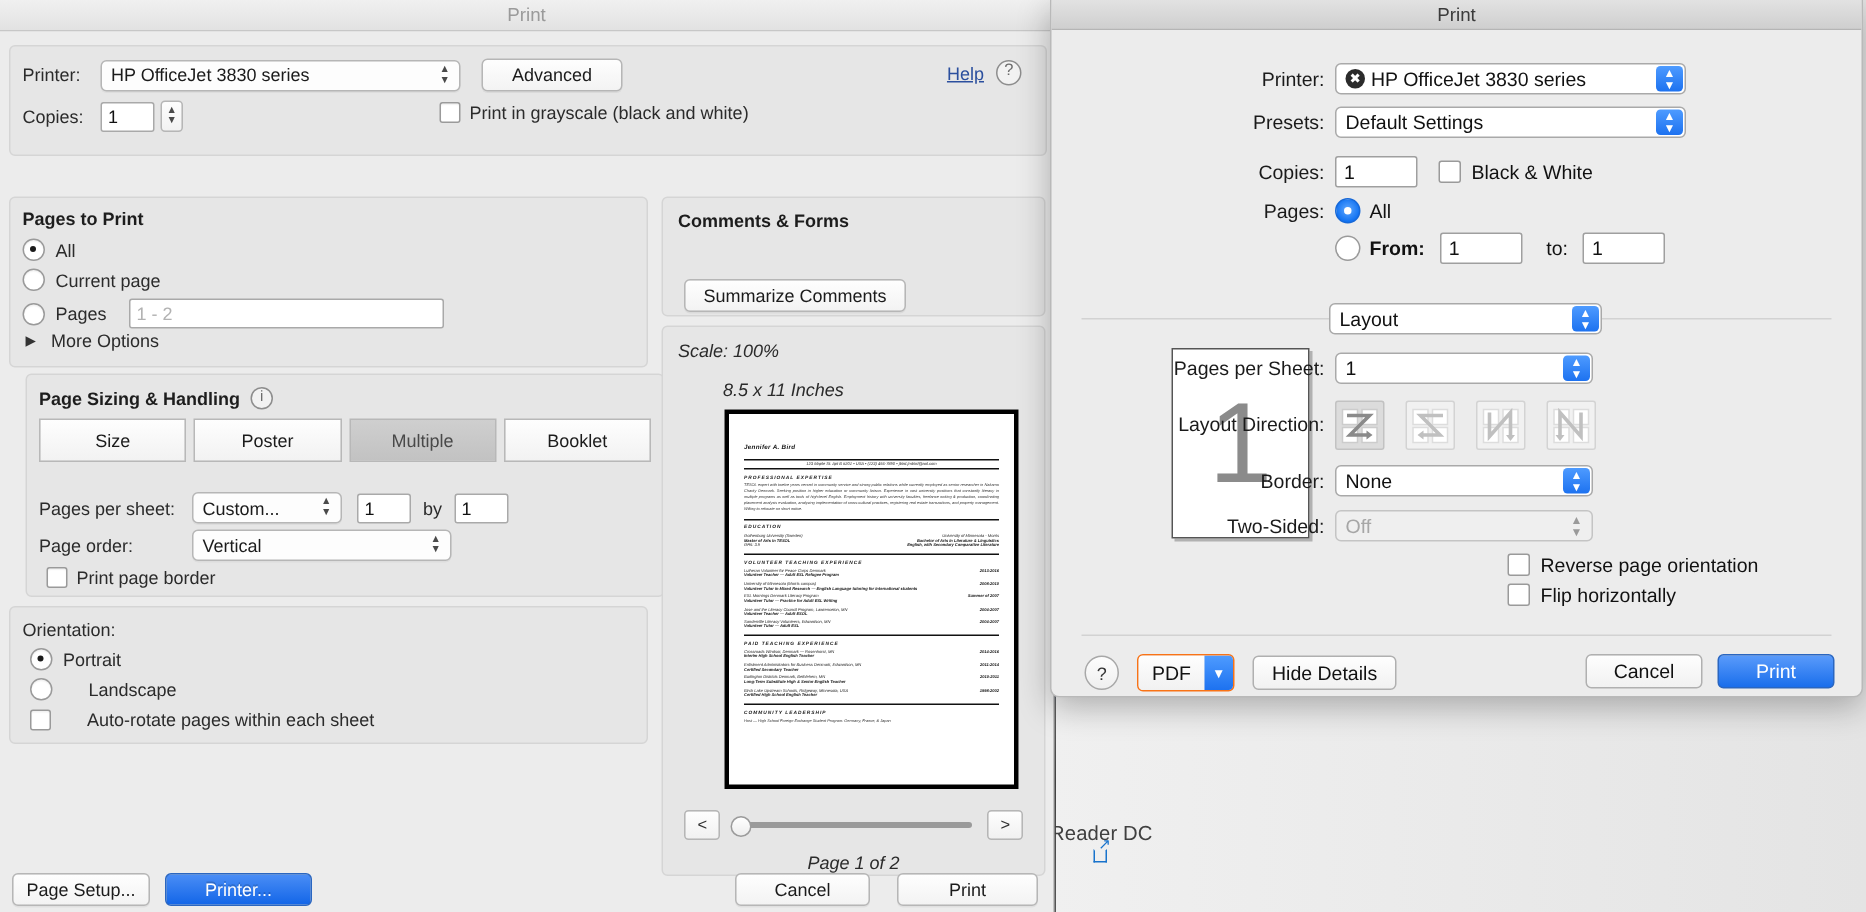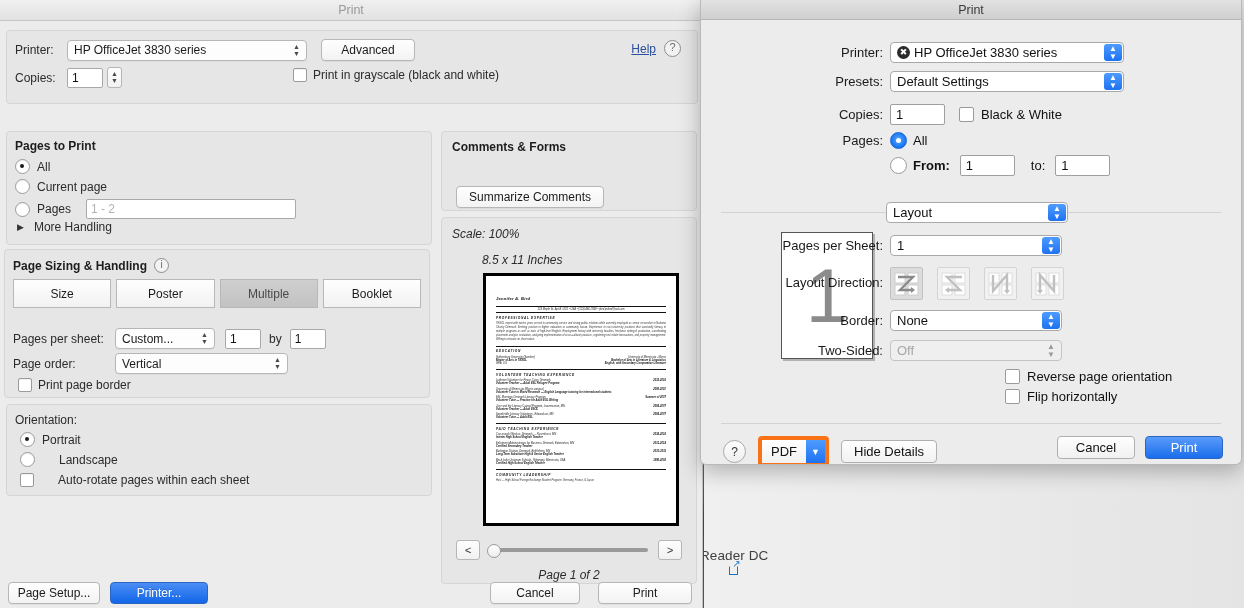--- a/index.html
+++ b/index.html
@@ -274,21 +274,21 @@
     height: 23px; display:flex; align-items:center; justify-content:center;
     padding: 0 20px; box-sizing: border-box;
   }
   .mac-qmark {
     width: 21px; height:21px; border-radius:50%;
     border:1px solid #a8a8a8; background: linear-gradient(to bottom,#fdfdfd,#efefef);
     font-size: 12px; color:#333; display:flex; align-items:center; justify-content:center;
   }
   .pdf-btn {
     display:flex; align-items:center; height:23px;
-    border:4px solid #f97316; border-radius:4px; overflow:hidden;
+    border:1px solid #f97316; border-radius:4px; overflow:hidden;
   }
   .pdf-btn .t { background: linear-gradient(to bottom,#fefefe,#f1f1f1); padding: 0 9px; font-size:13px; color:#111; height:100%; display:flex; align-items:center;}
   .pdf-btn .c { background: linear-gradient(to bottom,#4e9bff,#1d72f0); color:#fff; width:19px; height:100%; display:flex;align-items:center;justify-content:center; font-size:9px;}
 
   .mac-preview {
     position: absolute; left: 80px; top: 212px; width: 90px; height: 125px;
     background: #fff; border: 1px solid #555;
     box-shadow: 2px 2px 0 rgba(0,0,0,.25);
     display:flex; align-items:center; justify-content:center;
   }
@@ -380,25 +380,25 @@
         </div>
         <div class="row" style="position:absolute; left:8px; top:67px; gap:7px;">
           <span class="radio"></span>
           <span class="lbl">Pages</span>
           <div class="acro-input placeholder" style="width:200px; margin-left:8px;">
             <span>1 - 2</span>
           </div>
         </div>
         <div class="row" style="position:absolute; left:10px; top:88px; gap:10px;">
           <span style="font-size:9px; color:#333;">▶</span>
-          <span class="lbl">More Handling</span>
-        </div>
-      </div>
-
-      <div class="panel" style="left:4px; top:228px; width:424px; height:147px;">
+          <span class="lbl">More Options</span>
+        </div>
+      </div>
+
+      <div class="panel" style="left:17px; top:228px; width:424px; height:147px;">
         <div class="row" style="position:absolute; left:8px; top:8px; gap:7px;">
           <span class="panel-title">Page Sizing &amp; Handling</span>
           <span class="qmark" style="width:13px;height:13px;line-height:11px;font-size:10px;">i</span>
         </div>
 
         <div style="position:absolute; left:8px; top:29px; width:408px; display:flex; gap:5px;">
           <div class="seg">
               <span>Size</span>
             </div>
           <div class="seg">

